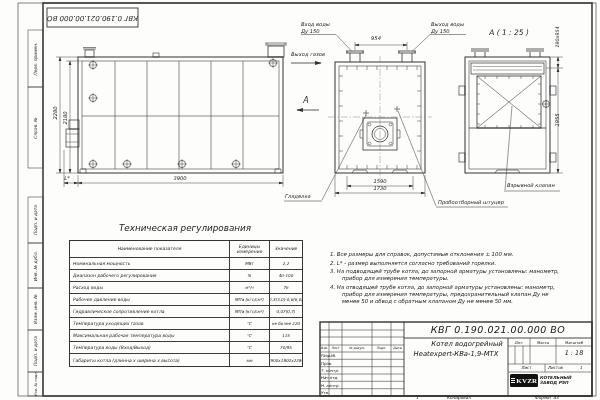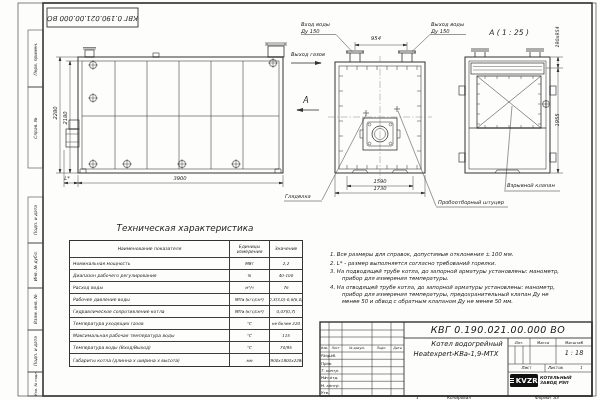--- a/index.html
+++ b/index.html
@@ -27,21 +27,21 @@
   
   #notes{position:absolute;left:330px;top:251px;width:230px;}
   .note{font-style:italic;color:#1c1c1c;font-size:5.4px;line-height:1.3;
         padding-left:12px;text-indent:-12px;margin-bottom:1.5px;}
   
   .tb{position:absolute;font-style:italic;color:#151515;white-space:nowrap;}
   #logo-box{position:absolute;left:510px;top:374px;width:28px;height:13px;background:#101010;
      border-radius:1.5px;display:flex;align-items:center;justify-content:center;gap:1.5px;}
   #logo-bars{display:flex;flex-direction:column;gap:1px;}
   #logo-bars i{display:block;width:4px;height:1.3px;background:#ffffff;}
-  #logo-text{color:#ffffff;font-weight:bold;font-style:normal;font-size:7px;letter-spacing:.2px;}
+  #logo-text{color:#ffffff;font-weight:bold;font-style:normal;font-size:7px;letter-spacing:.2px;font-family:Liberation Serif, serif;}
   #company{position:absolute;left:540px;top:375px;width:50px;font-size:4.3px;font-weight:bold;
      color:#222;font-style:italic;line-height:1.25;}
 </style>
 </head>
 <body>
 
 <div id="page">
 
   <svg width="600" height="400" viewBox="0 0 600 400">
     <defs>
@@ -207,21 +207,21 @@
   <div class="t c" style="left:360px;top:178.5px;width:40px;font-size:5.2px;">1590</div>
   <div class="t c" style="left:360px;top:186px;width:40px;font-size:5.2px;">1730</div>
   <div class="t" style="left:285px;top:194px;font-size:5.2px;">Гляделка</div>
   <div class="t" style="left:438px;top:199.5px;font-size:5.2px;">Пробоотборный штуцер</div>
 
   <div class="t c" style="left:478px;top:29px;width:62px;font-size:7.5px;">А ( 1 : 25 )</div>
   <div class="t" style="left:507px;top:183px;font-size:5.2px;">Взрывной клапан</div>
   <div class="t rot90 c" style="left:544px;top:33px;width:30px;height:8px;font-size:4.8px;">190х954</div>
   <div class="t rot90 c" style="left:544px;top:116px;width:30px;height:8px;font-size:5.2px;">1955</div>
 
-  <div class="t c" style="left:68px;top:224px;width:234px;font-size:8.8px;">Техническая характеристика</div>
+  <div class="t c" style="left:68px;top:224px;width:234px;font-size:8.8px;">Техническая регулирования</div>
   <div id="tech-table">
     <div class="hc">Наименование показателя</div>
     <div class="hc">Единицы измерения</div>
     <div class="hc le">Значение</div>
 
     <div class="nc">Номинальная мощность</div>
     <div class="vc">МВт</div>
     <div class="vc le">2,2</div>
 
     <div class="nc">Диапазон рабочего регулирования</div>

